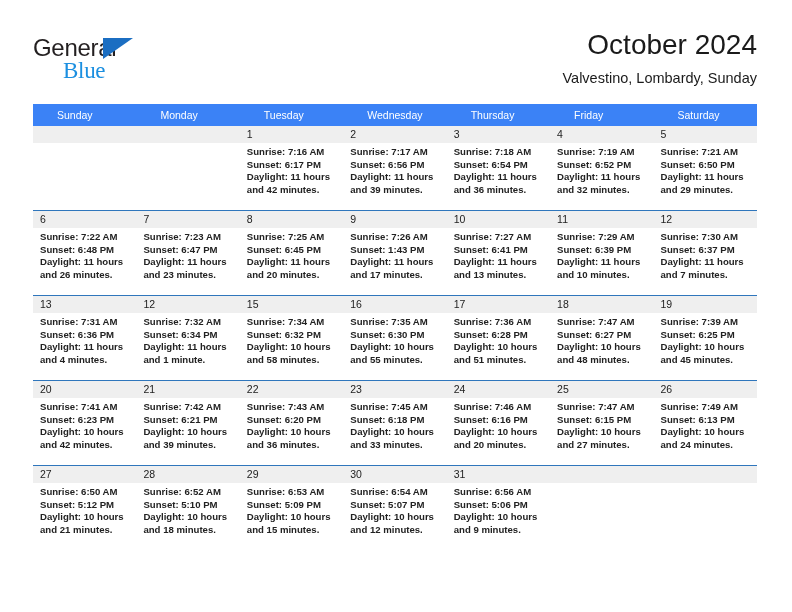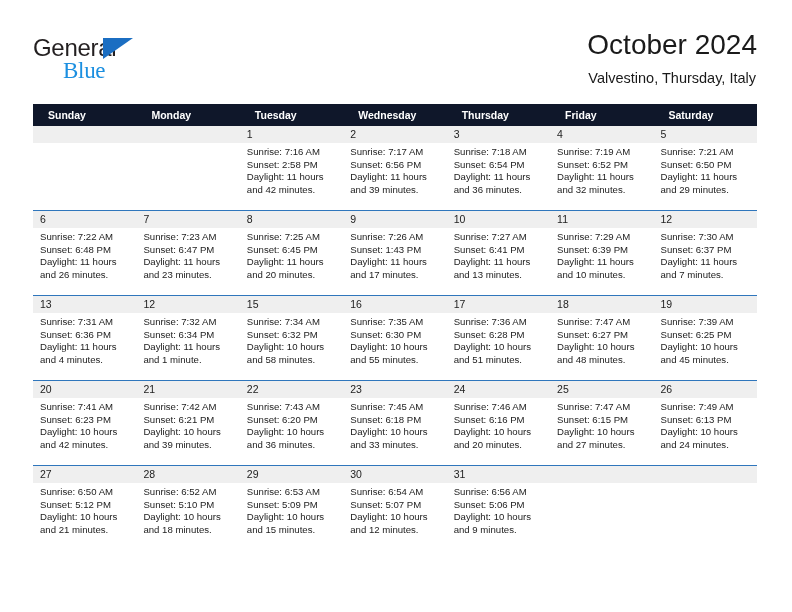--- a/index.html
+++ b/index.html
@@ -60,21 +60,21 @@
     font-size: 23px;
     letter-spacing: -0.3px;
     color: #1b8fe0;
     font-family: Liberation Serif, serif;
   }
 
   .title-block {
     position: absolute;
     right: 0;
     top: 0;
-    text-align: center;
+    text-align: right;
     margin-left: 28px;
   }
   .cal-title {
     font-size: 28px;
     color: #1a1a1a;
     line-height: 34px;
     font-weight: normal;
     white-space: nowrap;
   }
   .cal-subtitle {
@@ -88,26 +88,26 @@
   
   .calendar {
     position: absolute;
     left: 33px;
     top: 104px;
     width: 724px;
     border-collapse: collapse;
     table-layout: fixed;
   }
   .calendar th {
-    background: #0f172a;
+    background: #3b82f6;
     color: #ffffff;
     font-size: 10.5px;
-    font-weight: bold;
+    font-weight: normal;
     text-align: left;
-    padding: 5px 0 5px 15px;
+    padding: 5px 0 5px 24px;
     height: 11px;
     border: none;
   }
   .calendar td {
     vertical-align: top;
     padding: 0;
     border: none;
     border-top: 1px solid #2f76bc;
     height: 84px;
   }
@@ -120,41 +120,42 @@
     line-height: 17px;
     font-size: 10.5px;
     color: #222222;
     padding-left: 7px;
   }
   .details {
     padding: 3px 6px 0 7px;
     font-size: 9.6px;
     line-height: 12.5px;
     color: #222222;
+    font-weight: bold;
   }
   .details div {
     white-space: nowrap;
   }
 </style>
 </head>
 <body>
 
 <div class="page">
 
   <div class="header">
 
     <div class="logo">
       <span class="logo-general">General</span>
       <span class="logo-triangle"></span>
       <span class="logo-blue">Blue</span>
     </div>
 
     <div class="title-block">
       <div class="cal-title">October 2024</div>
-      <div class="cal-subtitle">Valvestino, Thursday, Italy</div>
+      <div class="cal-subtitle">Valvestino, Lombardy, Sunday</div>
     </div>
 
   </div>
 
   <table class="calendar">
     <thead>
       <tr>
         <th>Sunday</th>
         <th>Monday</th>
         <th>Tuesday</th>
@@ -182,21 +183,21 @@
             <div></div>
             <div></div>
             <div></div>
             <div></div>
           </div>
         </td>
         <td>
           <div class="daynum">1</div>
           <div class="details">
             <div>Sunrise: 7:16 AM</div>
-            <div>Sunset: 2:58 PM</div>
+            <div>Sunset: 6:17 PM</div>
             <div>Daylight: 11 hours</div>
             <div>and 42 minutes.</div>
           </div>
         </td>
         <td>
           <div class="daynum">2</div>
           <div class="details">
             <div>Sunrise: 7:17 AM</div>
             <div>Sunset: 6:56 PM</div>
             <div>Daylight: 11 hours</div>

